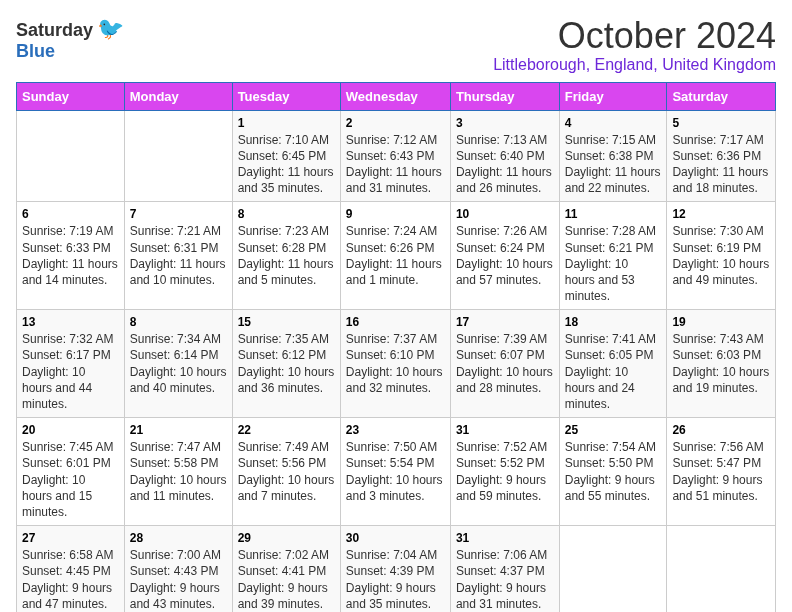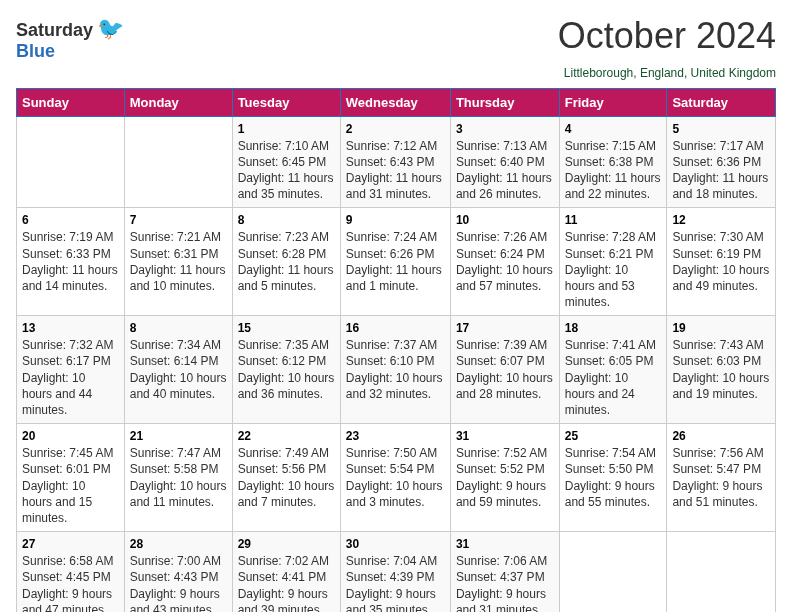--- a/index.html
+++ b/index.html
@@ -45,31 +45,30 @@
     .title-area {
       text-align: right;
     }
     .month-title {
       font-size: 36px;
       font-weight: normal;
       color: #333;
       line-height: 1.1;
     }
     .location {
-      font-size: 12px;
-      color: #14532d;
-      margin-top: 10px;
+      font-size: 16px;
+      color: #6d28d9;
     }
     table {
       width: 100%;
       border-collapse: collapse;
       font-size: 11px;
     }
     thead tr th {
-      background-color: #be185d;
+      background-color: #d946ef;
       color: #fff;
       text-align: left;
       padding: 6px 5px;
       font-size: 13px;
       font-weight: bold;
       border: 1px solid #2a6ebb;
     }
     tbody tr td {
       vertical-align: top;
       padding: 5px 5px;

